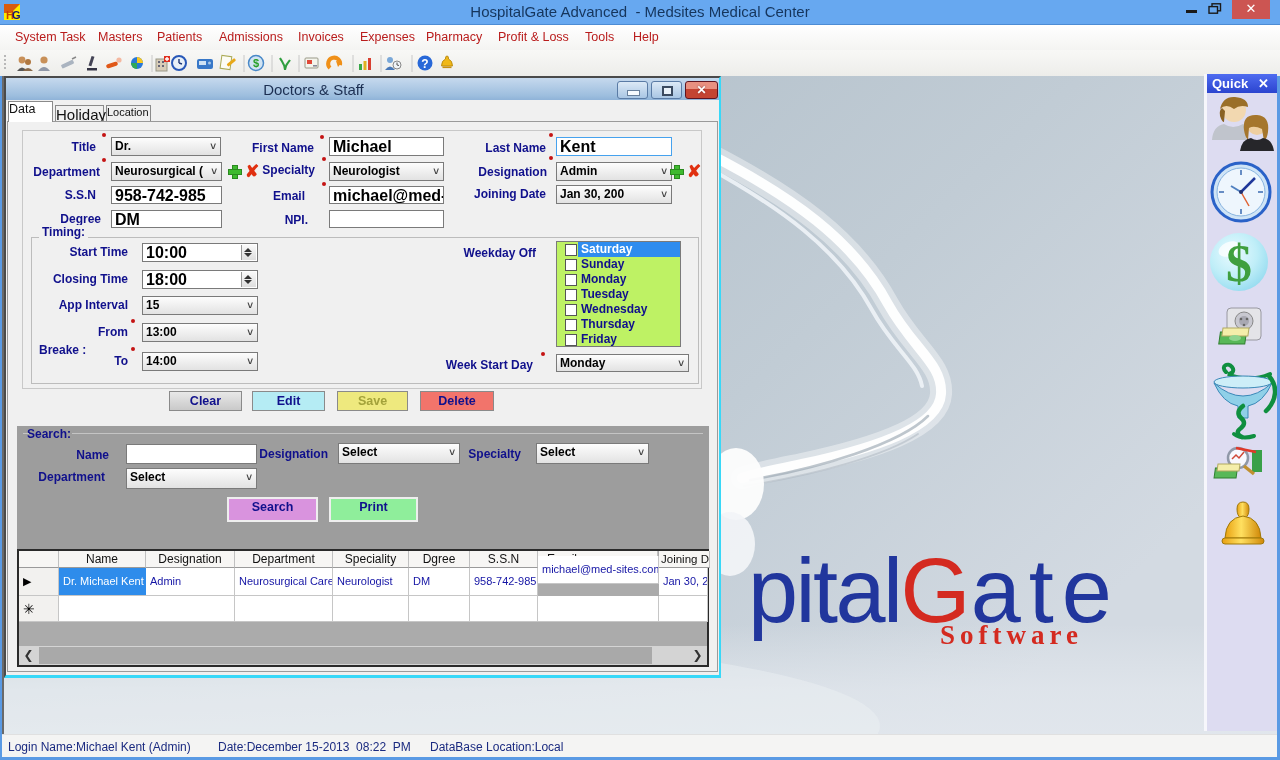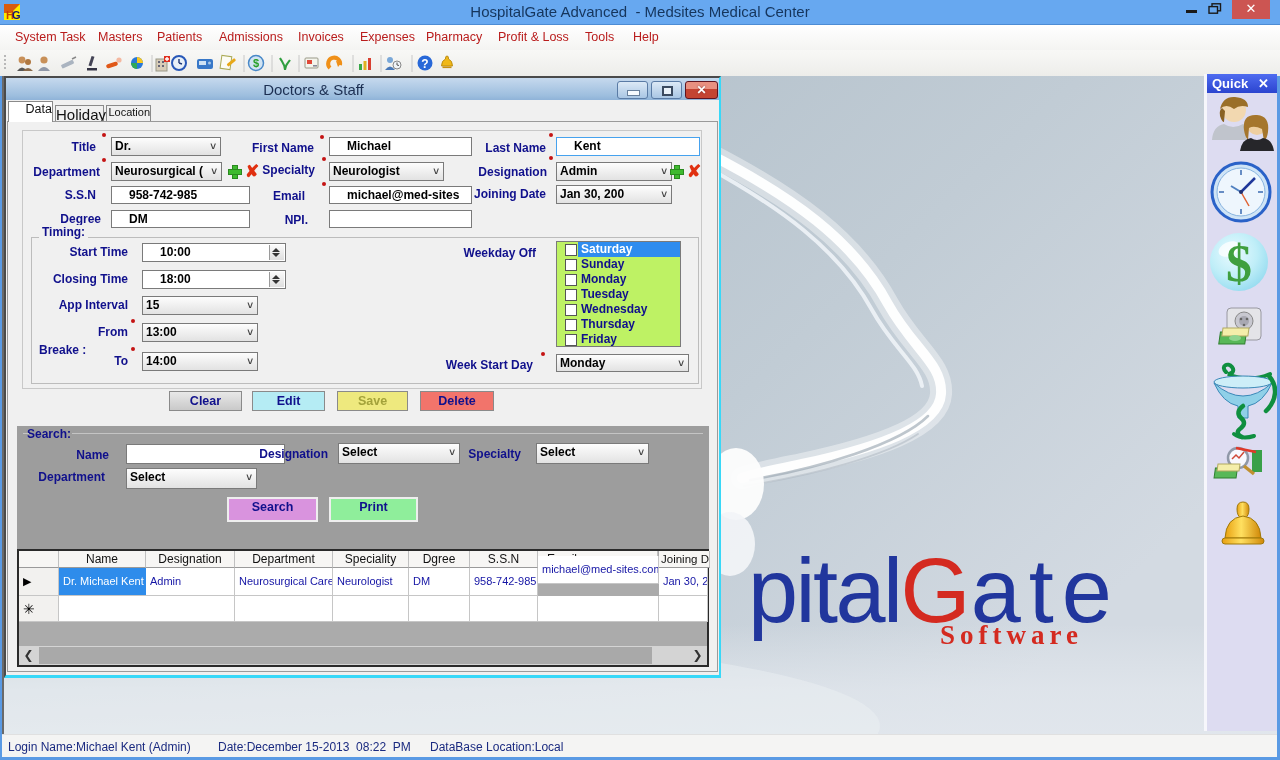--- a/index.html
+++ b/index.html
@@ -35,29 +35,29 @@
   
   #quick{left:1204px;top:74px;width:70px;height:657px;background:#dddcf1;border-left:3px solid #f6f6fb;}
   #quickhdr{left:1207px;top:74px;width:70px;height:19px;background:linear-gradient(#4f6cf0,#2b44cf);color:#fff;font-size:13px;font-weight:bold;}
   
   #dialog{left:4px;top:76px;width:713px;height:597px;background:#f0f0f0;
           border-top:2px solid #4a4a4a;border-left:2px solid #4a4a4a;
           border-right:2px solid #38d8f8;border-bottom:3px solid #38d8f8;}
   
   #dlgtitle{left:0;top:0;width:615px;height:19px;background:linear-gradient(#c6d9ee,#9dbede 80%,#8fb3d8);
             text-align:center;font-size:15px;color:#1c2f52;padding-top:3px;padding-right:98px;}
-  .tab{border:1px solid #8a8a8a;background:#f0f0f0;font-size:12px;color:#111;text-align:right;}
+  .tab{border:1px solid #8a8a8a;background:#f0f0f0;font-size:12px;color:#111;text-align:left;}
   #tabData{left:2px;top:23px;width:43px;height:20px;background:#fff;border-bottom:none;z-index:3;font-size:12.5px;}
   #tabHol{left:49px;top:27px;width:47px;height:16px;font-size:15px;}
   #tabLoc{left:100px;top:27px;width:43px;height:16px;font-size:11px;}
   #tabpage{left:1px;top:43px;width:709px;height:549px;background:#f0f0f0;border:1px solid #9a9a9a;}
   
   .lbl{position:absolute;font-size:12px;font-weight:bold;color:#10108c;text-align:right;white-space:nowrap;}
   .red{position:absolute;width:4px;height:4px;background:#c41414;border-radius:50%;color:transparent;overflow:hidden;font-size:4px;}
-  .inp{position:absolute;background:#fff;border:1px solid #7a7a7a;font-size:12px;font-weight:bold;color:#000;padding:0 17px;line-height:17px;white-space:nowrap;overflow:hidden;}
+  .inp{position:absolute;background:#fff;border:1px solid #7a7a7a;font-size:16px;font-weight:bold;color:#000;padding:0 3px;line-height:17px;white-space:nowrap;overflow:hidden;}
   .sel{position:absolute;background:linear-gradient(#fdfdfd,#e2e2e2);border:1px solid #7a7a7a;font-size:12px;font-weight:bold;color:#000;padding:0 3px;line-height:17px;white-space:nowrap;overflow:hidden;}
   .sel .ch{position:absolute;right:4px;top:0;font-size:10px;color:#444;font-weight:bold;}
   .spin{position:absolute;right:1px;top:1px;width:14px;bottom:1px;background:linear-gradient(#fafafa,#dedede);border-left:1px solid #9a9a9a;}
   .gplus{position:absolute;width:14px;height:14px;}
   .gplus:before{content:"";position:absolute;left:4px;top:0;width:6px;height:14px;background:#3fba2f;border:1px solid #2a8a1f;box-sizing:border-box;}
   .gplus:after{content:"";position:absolute;left:0;top:4px;width:14px;height:6px;background:#3fba2f;border:1px solid #2a8a1f;box-sizing:border-box;}
   .rx{position:absolute;font-size:17px;font-weight:bold;color:#e03010;line-height:14px;}
   
   .gbox{position:absolute;border:1px solid #c8c8c8;}
   #form{left:0;top:0;width:713px;height:597px;}

